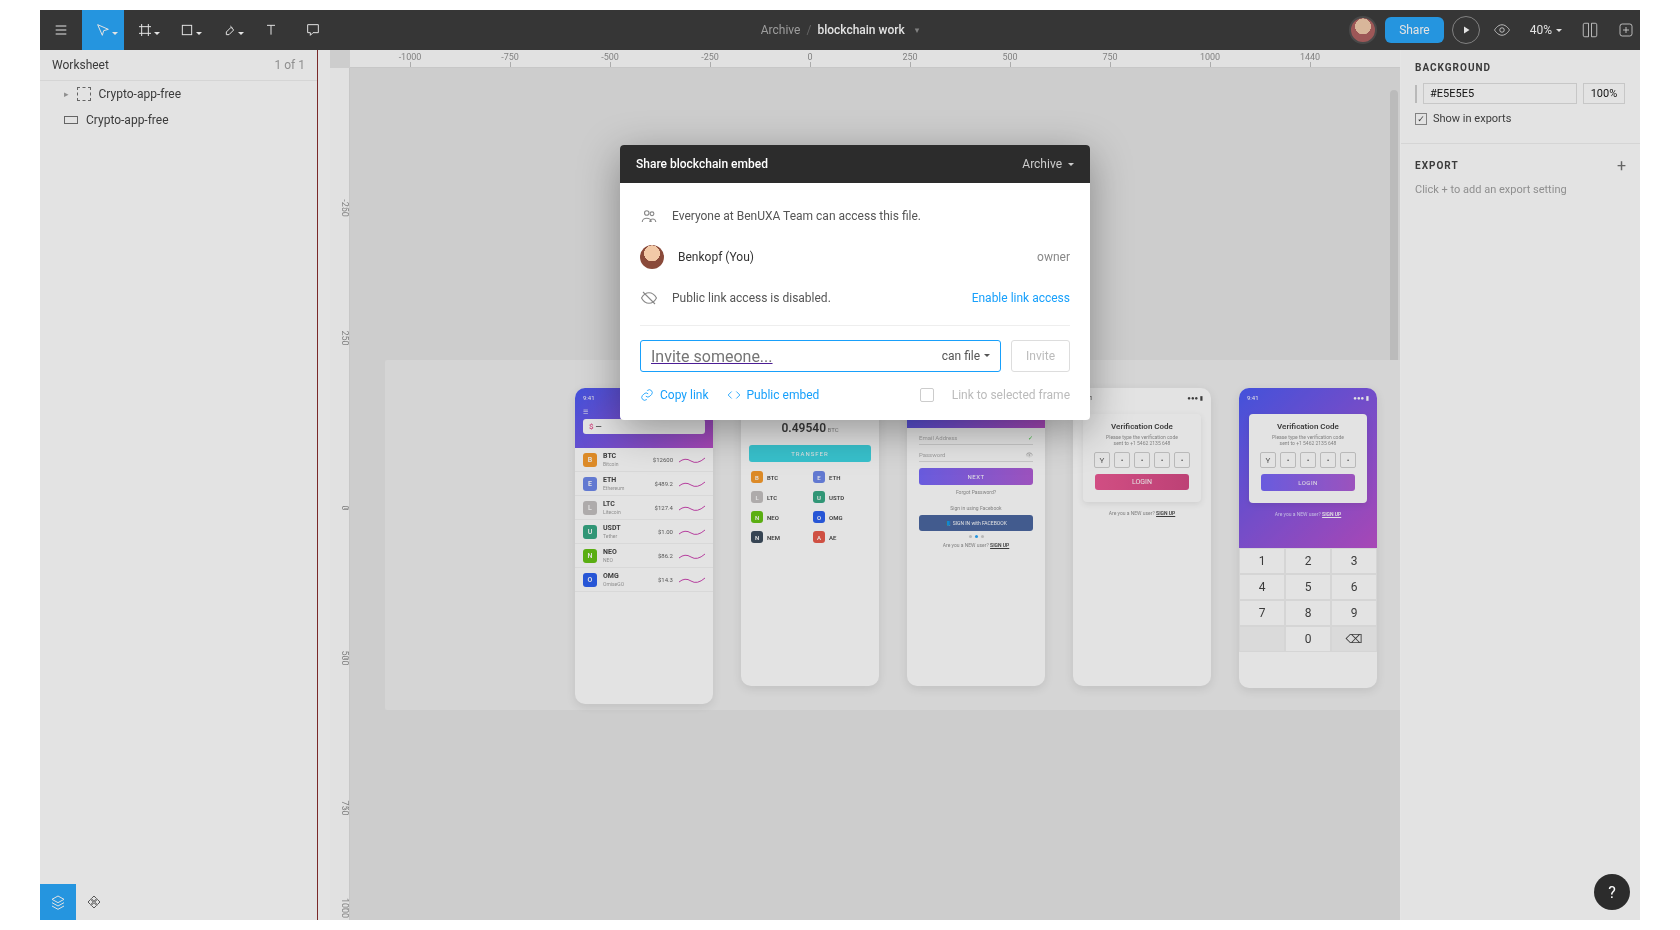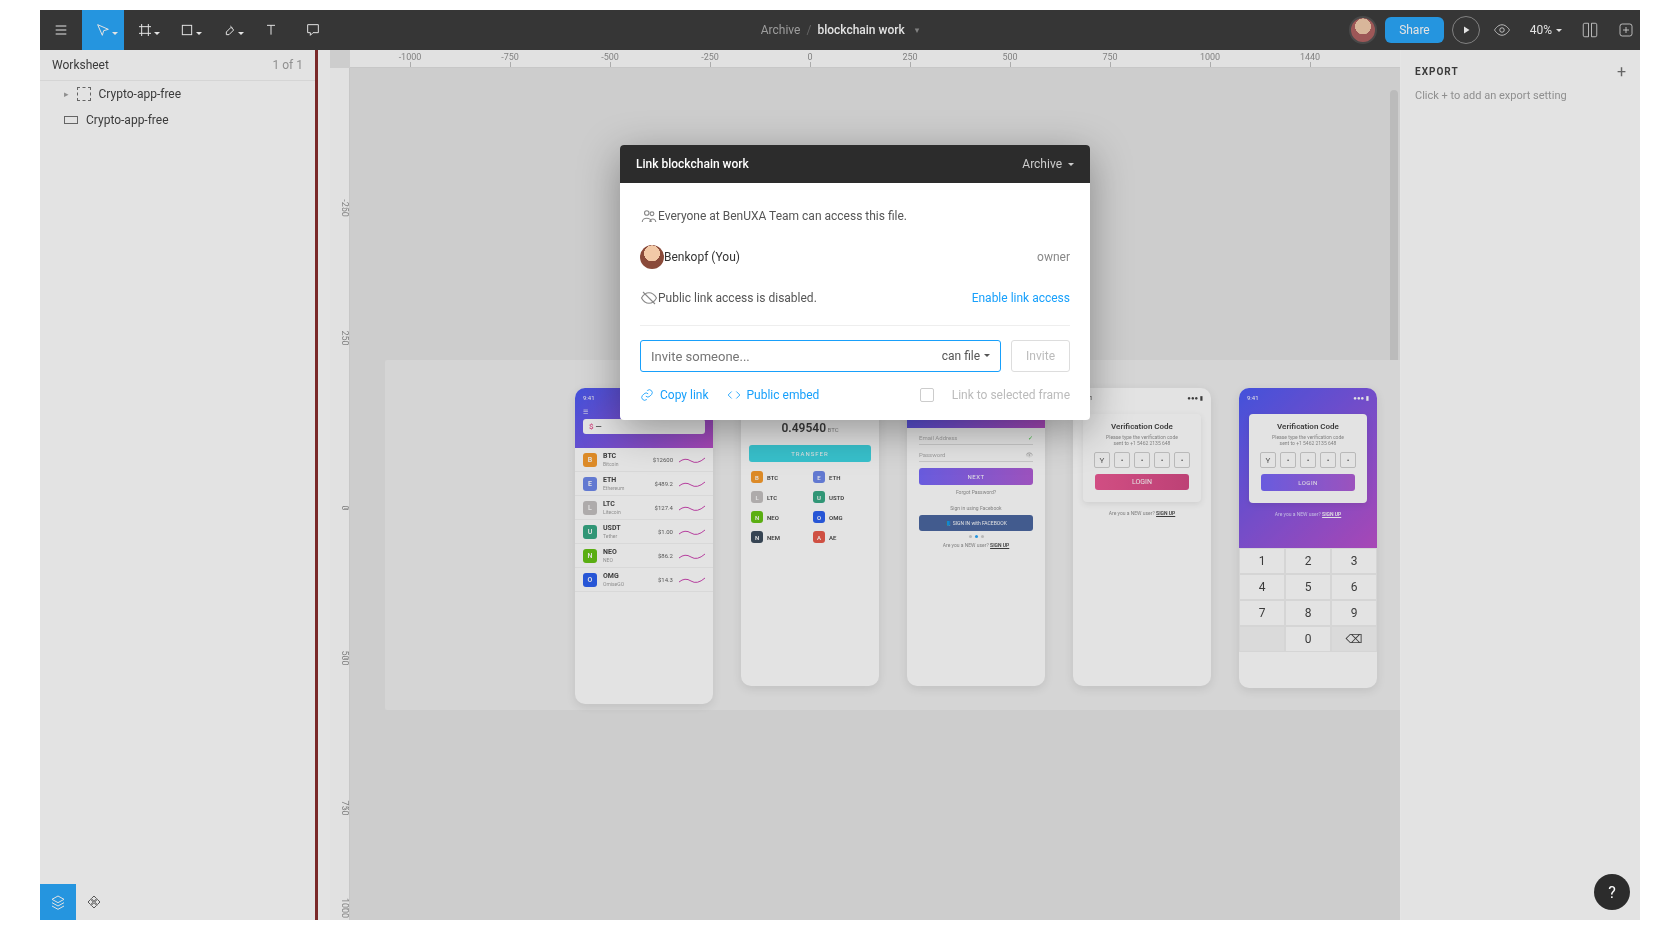--- a/index.html
+++ b/index.html
@@ -20,21 +20,21 @@
   .tb-right { margin-left:auto; display:flex; align-items:center; gap:8pxush; }
   .tb-right > * { margin-left:8px; }
   .avatar { width:28px; height:28px; border-radius:50%; background:radial-gradient(circle at 50% 35%, #f2c9a7 0 40%, #a55 41% 100%); border:2px solid #444; }
   .share-btn { background:#18a0fb; color:#fff; border:none; border-radius:6px; padding:6px 14px; font-size:12px; cursor:pointer; }
   .play-btn, .eye-btn, .book-btn, .add-btn { width:28px; height:28px; display:flex; align-items:center; justify-content:center; }
   .play-btn { border:1.5px solid #888; border-radius:50%; }
   .zoom { color:#fff; font-size:12px; display:flex; align-items:center; gap:4px; padding:0 6px;}
   .zoom::after{ content:""; border:3px solid transparent; border-top-color:#fff; margin-top:3px;}
 
   
-  .left-panel { position:absolute; left:40px; top:50px; width:278px; bottom:10px; background:#fff; border-right:3px solid #7f1d1d; }
+  .left-panel { position:absolute; left:40px; top:50px; width:278px; bottom:10px; background:#fff; border-right:1px solid #7f1d1d; }
   .lp-head { display:flex; align-items:center; justify-content:space-between; padding:8px 12px; font-size:12px; color:#333; border-bottom:1px solid #eee; }
   .lp-item { display:flex; align-items:center; gap:8px; padding:6px 12px 6px 24px; font-size:12px; color:#333; }
   .lp-item .ic { width:14px; height:14px; border:1px dashed #666; }
   .lp-item .ic.solid { border:1px solid #666; border-style:solid; height:8px; }
   .lp-foot { position:absolute; bottom:0; left:0; width:100%; height:36px; display:flex; }
   .lp-foot .fb { width:36px; height:36px; display:flex; align-items:center; justify-content:center; }
   .lp-foot .fb.active { background:#18a0fb; color:#fff; }
   .lp-foot svg { width:16px; height:16px; stroke:#555; fill:none; stroke-width:1.5; }
   .lp-foot .fb.active svg { stroke:#fff; }
 
@@ -96,30 +96,30 @@
   .tiny{ font-size:5px; color:#888; text-align:center; margin-top:4px;}
   .tiny b{ color:#333; font-weight:600; text-decoration:underline;}
   .dotnav{ display:flex; justify-content:center; gap:3px; margin:4px 0;}
   .dotnav i{ width:3px; height:3px; border-radius:50%; background:#ccc; display:block;}
   .dotnav i.on{ background:#18a0fb;}
   .modal { position:absolute; left:620px; top:145px; width:470px; background:#fff; border-radius:4px; box-shadow:0 10px 40px rgba(0,0,0,0.35); overflow:hidden; font-size:12px; }
   .modal-head { background:#2c2c2c; color:#fff; padding:12px 16px; display:flex; justify-content:space-between; align-items:center; }
   .modal-head .r { color:#ccc; font-size:12px; display:flex; align-items:center; gap:6px;}
   .modal-head .r::after{ content:""; border:3px solid transparent; border-top-color:#ccc; margin-top:3px;}
   .modal-body { padding:14px 20px 18px; }
-  .mrow { display:flex; align-items:center; padding:10px 0; }
+  .mrow { display:flex; align-items:center; gap:14px; padding:10px 0; }
   .micon { width:18px; height:18px; color:#888; flex-shrink:0; }
   .micon svg{ width:18px; height:18px; stroke:#888; fill:none; stroke-width:1.5;}
   .mtxt { flex:1; color:#555; font-size:12px;}
   .mlink { color:#18a0fb; font-size:12px; cursor:pointer; }
   .uavatar{ width:24px; height:24px; border-radius:50%; background:radial-gradient(circle at 50% 35%, #f2c9a7 0 40%, #8a4a3a 41% 100%);}
   .divider{ height:1px; background:#eee; margin:8px 0 14px;}
   .invite-row{ display:flex; gap:10px; align-items:stretch;}
   .invite-box{ flex:1; border:1px solid #18a0fb; border-radius:3px; display:flex; align-items:center; padding:0 10px; height:32px;}
-  .invite-box input{ flex:1; border:none; outline:none; font-size:13px; color:#3b82f6;}
+  .invite-box input{ flex:1; border:none; outline:none; font-size:16px; color:#4c1d95;text-decoration:underline;}
   .invite-box .perm{ color:#555; font-size:12px; display:flex; align-items:center; gap:4px;}
   .invite-box .perm::after{ content:""; border:3px solid transparent; border-top-color:#555; margin-top:2px;}
   .invite-btn{ border:1px solid #ddd; background:#fff; color:#bbb; padding:0 14px; border-radius:3px; font-size:12px;}
   .actions{ display:flex; align-items:center; gap:18px; margin-top:16px;}
   .actions .a{ display:flex; align-items:center; gap:6px; color:#18a0fb; font-size:12px; cursor:pointer;}
   .actions .a svg{ width:14px; height:14px; stroke:#18a0fb; fill:none; stroke-width:1.5;}
   .actions .spacer{ flex:1; }
   .chk2{ width:14px; height:14px; border:1px solid #ccc; border-radius:2px; }
   .muted{ color:#bbb; font-size:12px;}
 
@@ -461,36 +461,52 @@
           <div class="key gray"></div>
             <div class="key">0</div>
             <div class="key gray">⌫</div>
         </div>
       </div>
     </div>
     <div class="dim-overlay"></div>
   </div>
 
   <div class="right-panel">
+    <div class="rp-section">
+      <h4>BACKGROUND</h4>
+      <div class="bg-row">
+        <div class="swatch"></div>
+        <input class="hex-in" value="#E5E5E5" style="">
+        <input class="pct-in" value="100%" style="">
+        <svg class="vis-ic" viewBox="0 0 24 24" stroke="#555" fill="none">
+            <path d="M2 12s4-7 10-7 10 7 10 7-4 7-10 7S2 12 2 12z"></path>
+            <circle cx="12" cy="12" r="3"></circle>
+          </svg>
+      </div>
+      <div class="row">
+          <span class="chk checked"></span>
+          <span>Show in exports</span>
+        </div>
+    </div>
     <div class="rp-section" style="border-bottom:none">
       <div class="row between">
         <h4 style="margin:0">EXPORT</h4>
         <span class="plus">+</span>
       </div>
       <div style="color:#999;margin-top:8px">Click + to add an export setting</div>
     </div>
     <div class="dim-overlay"></div>
   </div>
 
   <div class="dim-overlay" style="left:40px;top:10px;right:40px;height:40px;position:absolute"></div>
   <div class="dim-overlay" style="left:40px;top:50px;width:290px;bottom:10px;position:absolute"></div>
 
   <div class="modal">
     <div class="modal-head">
-      <span style="font-weight:500">Link blockchain work</span>
+      <span style="font-weight:500">Share blockchain embed</span>
       <span class="r">Archive</span>
     </div>
     <div class="modal-body">
       <div class="mrow">
         <span class="micon"><svg viewBox="0 0 24 24">
               <circle cx="9" cy="8" r="3"></circle>
               <circle cx="16" cy="9" r="2.5"></circle>
               <path d="M3 20c0-3 3-5 6-5s6 2 6 5M13 20c0-2 2-4 4-4s4 2 4 4"></path>
             </svg></span>
         <span class="mtxt">Everyone at BenUXA Team can access this file.</span>

